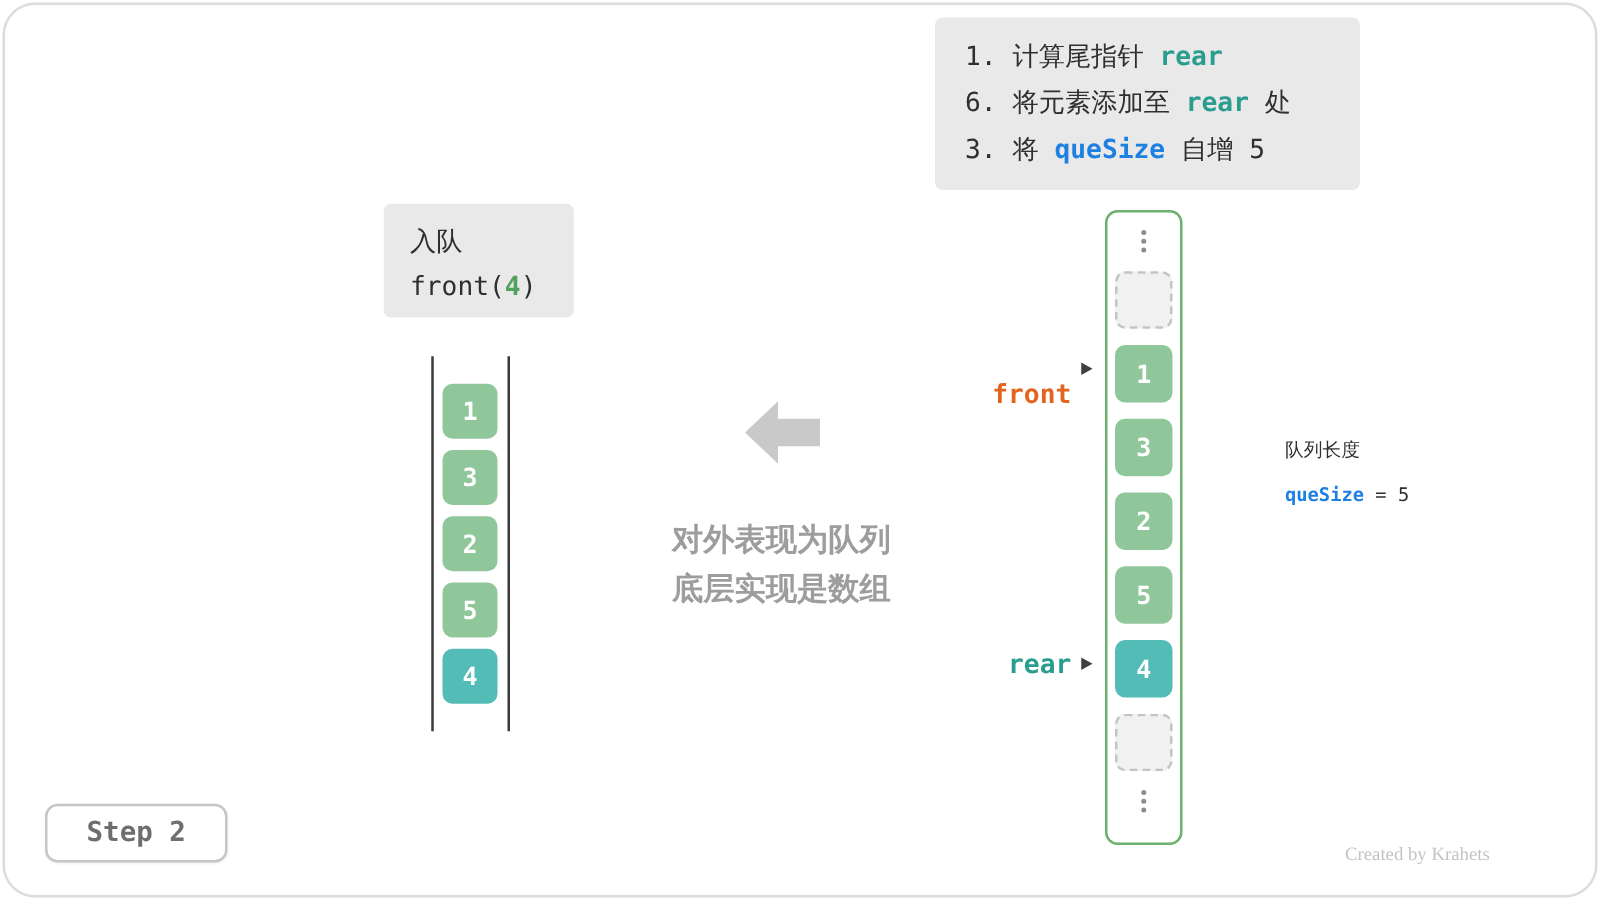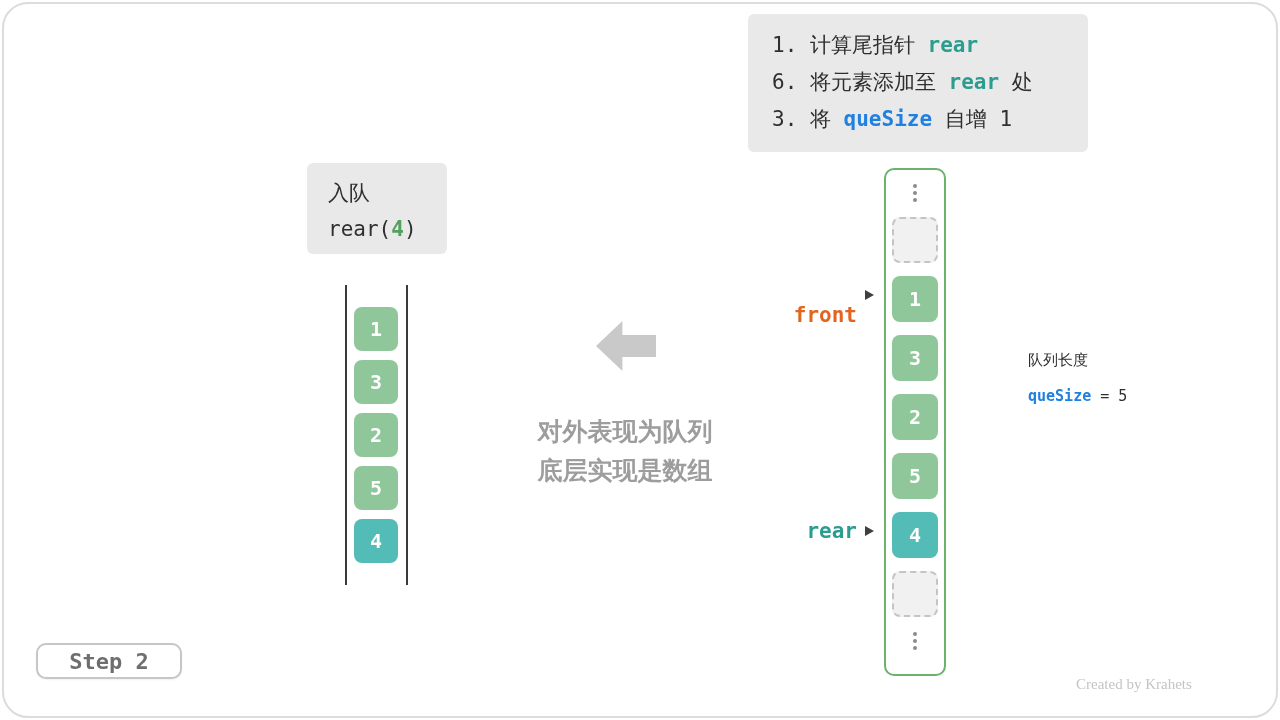--- a/index.html
+++ b/index.html
@@ -26,21 +26,21 @@
   .instruction-box {
     position: absolute; left: 748px; top: 14px; width: 340px; height: 138px;
     background: var(--box_gray, #e9e9e9); border-radius: 6px;
     padding: 13px 1px 0 24px;
     font-size: 21px; line-height: 37px; color: var(--text_dark, #2f2f2f);
     font-family: "DejaVu Sans Mono", "DejaVu Sans", monospace, sans-serif;
   }
 
   
   .op-box {
-    position: absolute; left: 307px; top: 163px; width: 140px; height: 91px;
+    position: absolute; left: 307px; top: 163px; width: 152px; height: 91px;
     background: var(--box_gray, #e9e9e9); border-radius: 6px;
     padding: 12px 0 0 21px;
     font-size: 21px; line-height: 36px; color: var(--text_dark, #2f2f2f);
   }
 
   
   .left-array { position: absolute; left: 345px; top: 285px; width: 63px; height: 300px; }
   .vline { position: absolute; top: 0; width: 2px; height: 300px; background: #3a3a3a; }
   .vline.right { right: 0; }
   .vline.left { left: 0; }
@@ -100,21 +100,21 @@
     border-left: 9px solid #3f3f3f;
     border-top: 5px solid transparent;
     border-bottom: 5px solid transparent;
   }
 
   
   .queue-info { position: absolute; left: 1028px; top: 342px; font-size: 15px; color: var(--text_dark, #2f2f2f); line-height: 36px; }
 
   
   .step-box {
-    position: absolute; left: 36px; top: 643px; width: 146px; height: 36px;
+    position: absolute; left: 36px; top: 643px; width: 146px; height: 47px;
     border: 2px solid #c6c6c6; border-radius: 10px; background: #fff;
     display: flex; align-items: center; justify-content: center;
     font-family: "DejaVu Sans Mono", monospace; font-weight: bold; font-size: 22px;
     color: #6e6e6e;
     box-shadow: 0 1px 2px rgba(0,0,0,0.06);
     text-align: center;
   }
 
   
   .credit {
@@ -129,28 +129,28 @@
   <div class="card"></div>
 
   <div class="instruction-box">
     <div>
       <span>1. 计算尾指针 </span><span class="kw kw-teal">rear</span>
     </div>
     <div>
       <span>6. 将元素添加至 </span><span class="kw kw-teal">rear</span><span> 处</span>
     </div>
     <div>
-      <span>3. 将 </span><span class="kw kw-blue">queSize</span><span> 自增 1</span>
+      <span>3. 将 </span><span class="kw kw-blue">queSize</span><span> 自增 5</span>
     </div>
   </div>
 
   <div class="op-box">
     <div>入队</div>
     <div class="mono">
-      <span>rear(</span><span class="kw kw-green">4</span><span>)</span>
+      <span>front(</span><span class="kw kw-green">4</span><span>)</span>
     </div>
   </div>
 
   <div class="left-array">
     <div class="vline left"></div>
     <div class="vline right"></div>
     <div class="left-cells">
       <div class="cell green">1</div>
       <div class="cell green">3</div>
       <div class="cell green">2</div>

